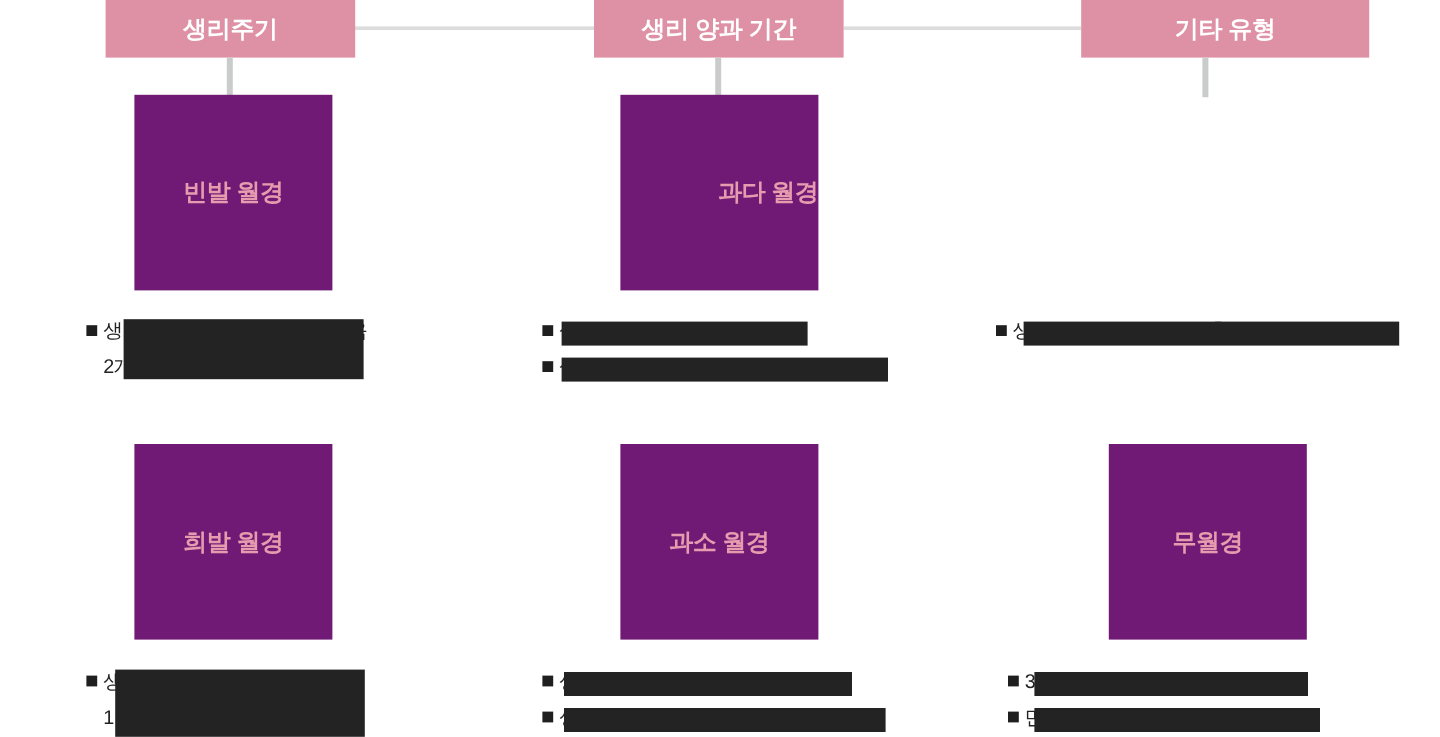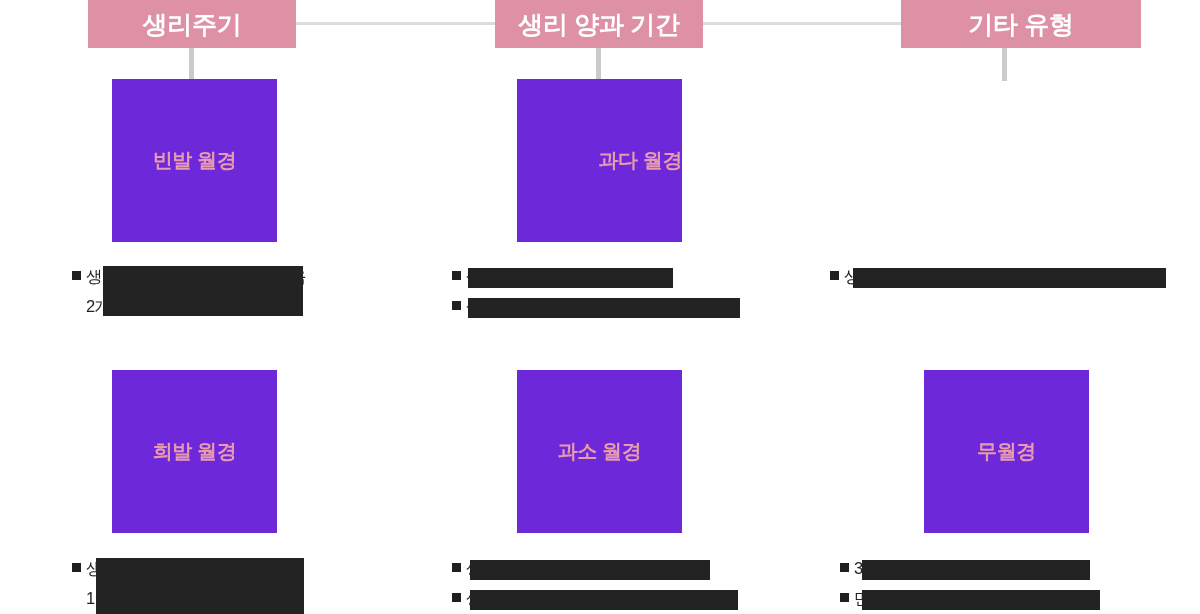--- a/index.html
+++ b/index.html
@@ -39,32 +39,32 @@
   
   .col-header {
     position: absolute;
     top: 0;
     height: 48px;
     background: #de91a5;
     color: #ffffff;
     display: flex;
     align-items: center;
     justify-content: center;
-    font-size: 25px;
+    font-size: 20px;
     font-weight: bold;
     letter-spacing: -0.3px;
     box-sizing: border-box;
   }
 
   
   .card {
     position: absolute;
     width: 165px;
     height: 163px;
-    background: #6d28d9;
+    background: #701a75;
     display: flex;
     align-items: center;
     justify-content: center;
     box-sizing: border-box;
   }
   .card-label {
     color: #e79bae;
     font-size: 20px;
     font-weight: bold;
     letter-spacing: -0.4px;

